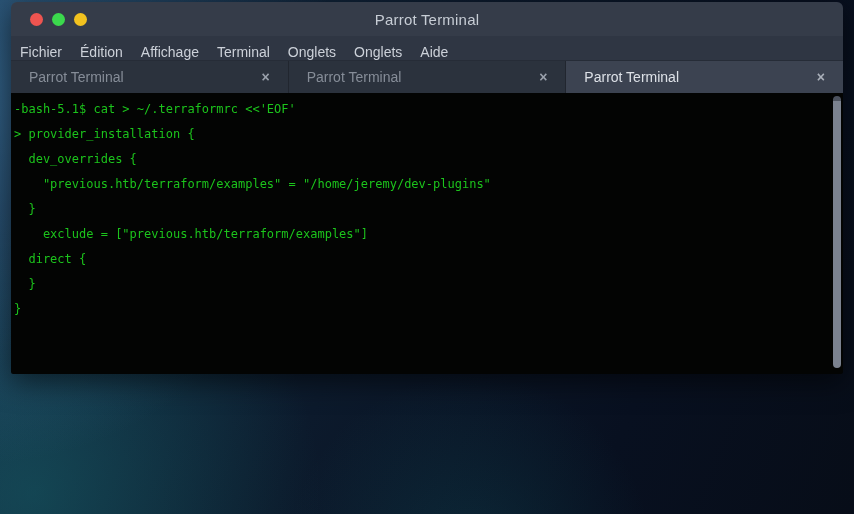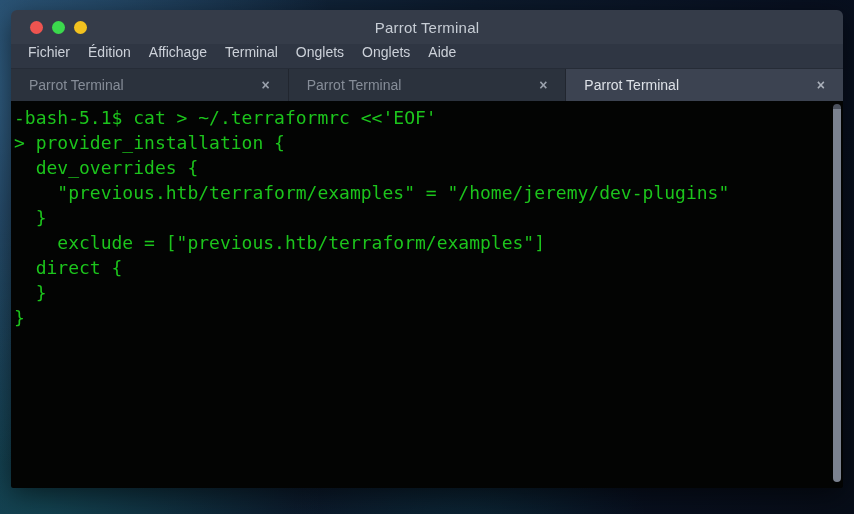--- a/index.html
+++ b/index.html
@@ -8,21 +8,21 @@
     font-family: "Liberation Sans", sans-serif;
     background:
       radial-gradient(circle at -4% 18%, rgba(70,130,175,.55), rgba(70,130,175,0) 38%),
       radial-gradient(circle at 4% 96%, rgba(25,140,135,.30), rgba(25,140,135,0) 30%),
       radial-gradient(circle at 55% 108%, rgba(20,110,120,.22), rgba(20,110,120,0) 25%),
       linear-gradient(112deg, #17334d 0%, #0c1a2c 45%, #081020 75%, #070d18 100%);
     position: relative;
   }
 
   .window {
-    position: absolute; left: 11px; top: 10px; width: 832px; height: 478px;
+    position: absolute; left: 11px; top: 2px; width: 832px; height: 372px;
     border-radius: 6px 6px 2px 2px;
     box-shadow: 0 8px 28px rgba(0,0,0,.55);
     display: flex; flex-direction: column;
     overflow: hidden;
   }
 
   
   .titlebar {
     height: 34px; flex: 0 0 34px;
     background: #353c49;
@@ -36,22 +36,21 @@
   .tl { width: 13px; height: 13px; border-radius: 50%; }
   .tl.close { background: var(--tl-close); }
   .tl.minimize { background: var(--tl-minimize); }
   .tl.maximize { background: var(--tl-maximize); }
   .title-text { color: #c7cdd5; font-size: 15px; letter-spacing: .2px; }
 
   
   .menubar {
     height: 25px; flex: 0 0 25px;
     background: #2f3643;
-    display: flex; align-items: flex-start;
-    padding-left: 8px;
+    display: flex; align-items: flex-end;
     border-bottom: 1px solid #262c37;
   }
   .menu-item {
     color: #ccd1d9; font-size: 14px; padding: 0 9px;
     cursor: default;
   }
 
   
   .tabbar {
     height: 32px; flex: 0 0 32px;
@@ -75,21 +74,21 @@
   
   .terminal {
     flex: 1 1 auto;
     background: var(--terminal-bg);
     position: relative;
     padding: 4px 8px 0 3px;
     overflow: hidden;
   }
   .term-line {
     font-family: "DejaVu Sans Mono", monospace;
-    font-size: 18px;
+    font-size: 12px;
     line-height: 25px;
     color: var(--green-text);
     white-space: pre;
   }
   .cursor {
     display: inline-block;
     width: 13px; height: 23px;
     background: var(--cursor-green);
     vertical-align: text-bottom;
     transform: translateY(3px);

